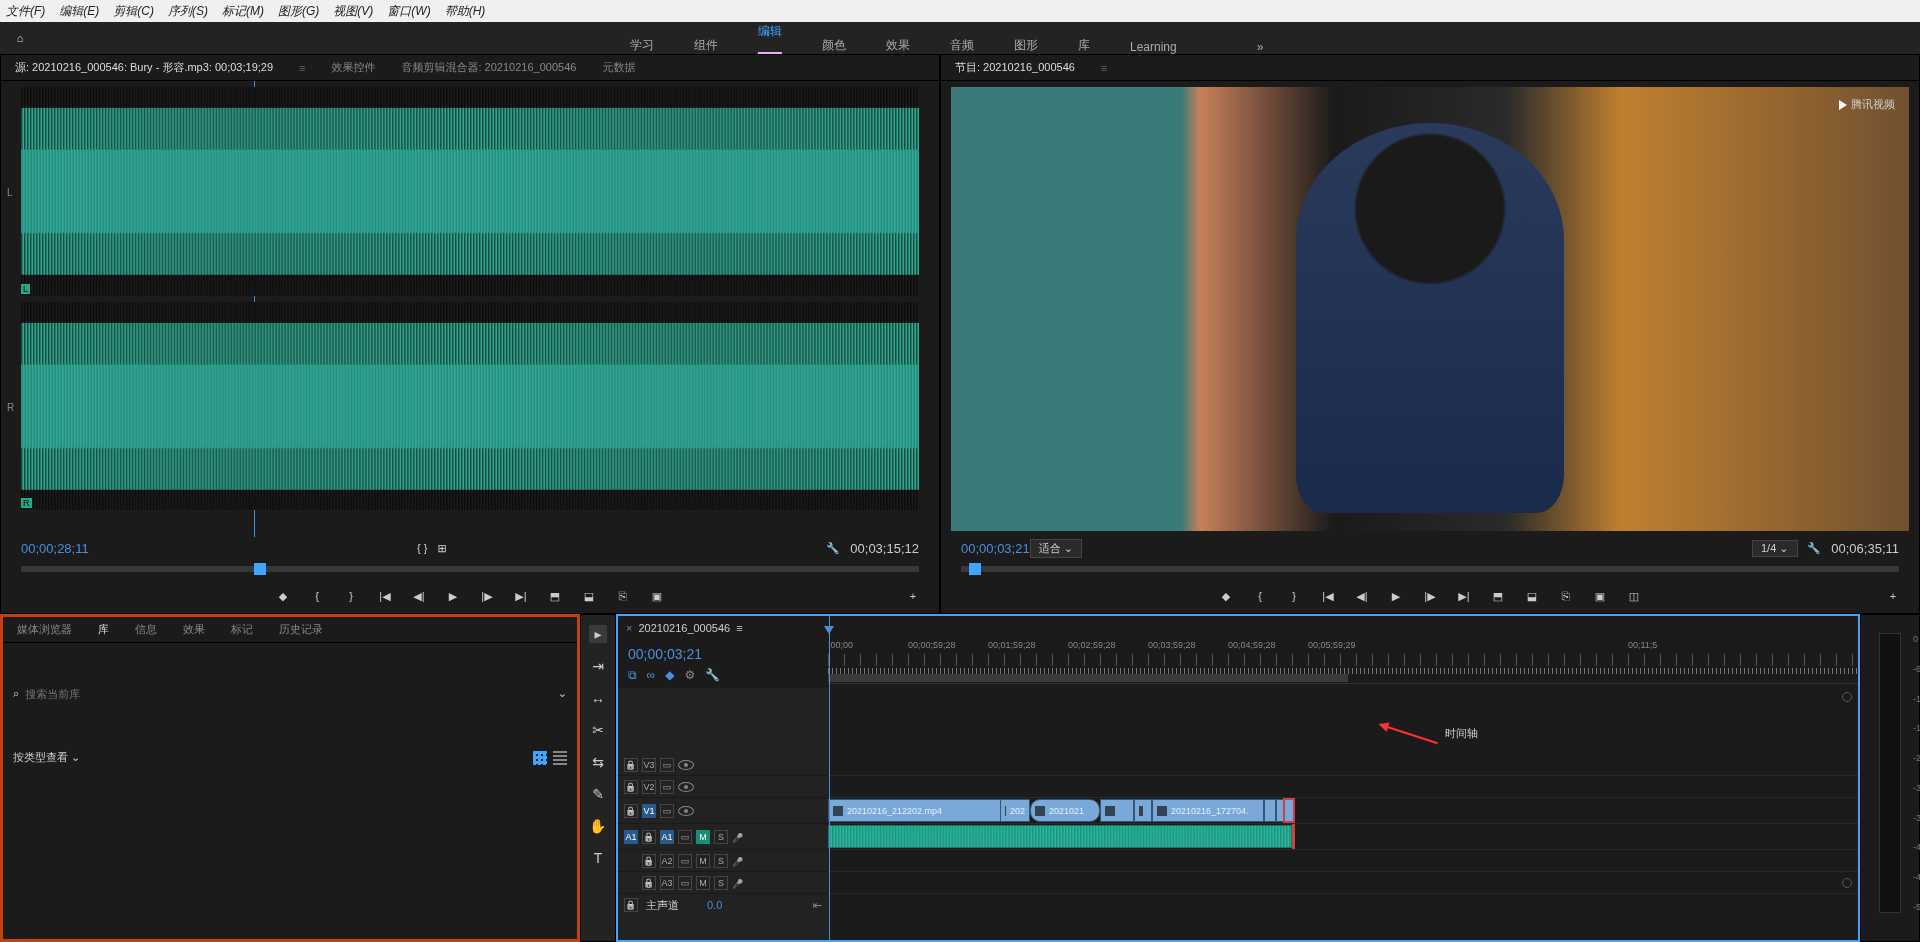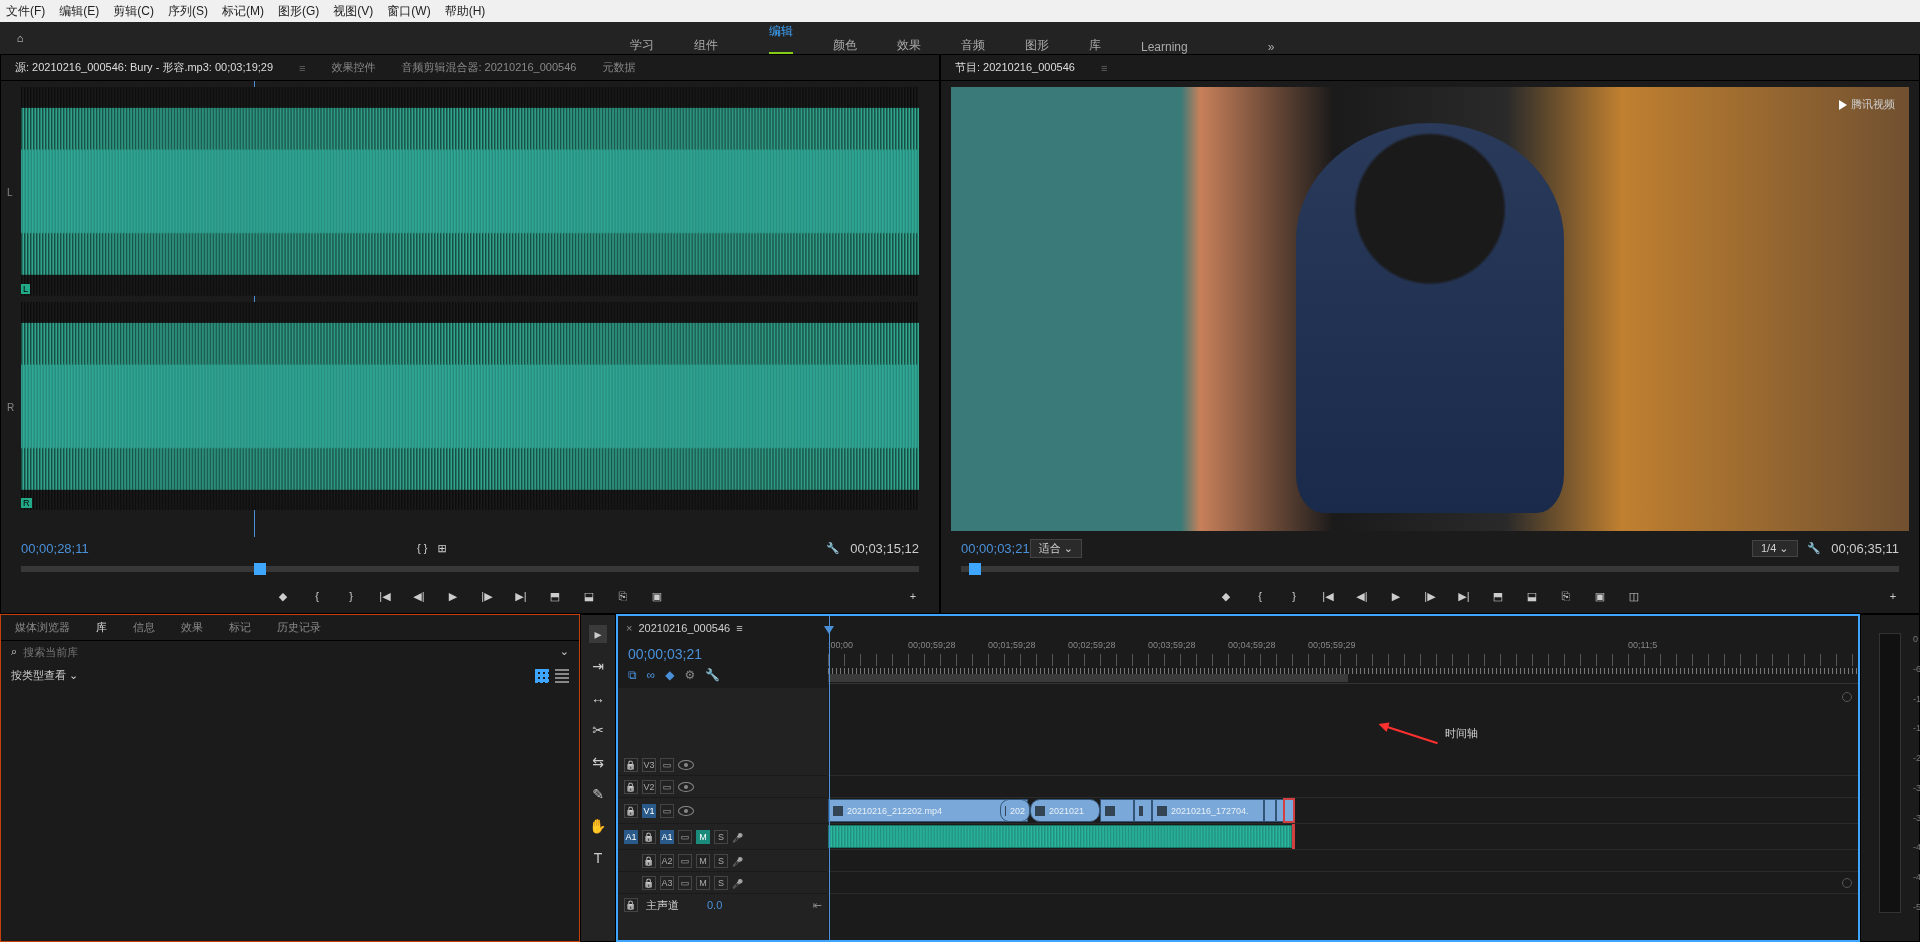--- a/index.html
+++ b/index.html
@@ -1,23 +1,23 @@
 <!DOCTYPE html>
 <html><head>
 <meta charset="utf-8">
 <style>
   * { margin: 0; padding: 0; box-sizing: border-box; font-family: "Microsoft YaHei", Arial, sans-serif; font-size: 11px; color: #d0d0d0; }
   body { background: #232323; overflow: hidden; width: 1920px; height: 942px; }
   .menubar { height: 22px; background: #f0f0f0; display: flex; align-items: center; padding: 0 6px; gap: 14px; }
-  .menubar span { color: #222; font-size: 12px; }
+  .menubar span { color: #222; font-size: 12px; font-style: italic; }
   .topbar { height: 32px; background: #232323; display: flex; align-items: center; }
   .home-icon { width: 40px; display:flex; justify-content:center; }
   .workspaces { margin-left: 590px; display: flex; gap: 40px; align-items: flex-end; }
   .workspaces span { color: #aaa; font-size: 12px; }
-  .workspaces .active { color: #3ea6ff; border-bottom: 2px solid #84cc16; padding-bottom: 12px; margin-left: 11px; }
+  .workspaces .active { color: #3ea6ff; border-bottom: 2px solid #f0abfc; padding-bottom: 12px; }
   .overflow { margin-left: 40px; color:#aaa; }
 
   .row1 { display: flex; height: 560px; }
   .source-panel { width: 940px; background: #1b1b1b; border: 1px solid #000; display:flex; flex-direction:column; }
   .program-panel { width: 980px; background: #1b1b1b; border: 1px solid #000; display:flex; flex-direction:column; }
 
   .panel-tabs { height: 26px; display: flex; align-items: center; padding: 0 14px; gap: 26px; border-bottom: 1px solid #000; }
   .panel-tabs span { color: #888; font-size: 11px; }
   .panel-tabs .active { color: #ddd; }
   .panel-tabs .sep { color:#666; }
@@ -40,21 +40,21 @@
   .transport .btn { color:#ccc; width:16px; text-align:center; }
   .transport .plus { position:absolute; right:18px; }
 
   .video-area { flex:1; background:#000; margin: 6px 10px; position:relative; overflow:hidden; }
   .video-mock { width:100%; height:100%; background: linear-gradient(90deg,#3a7a78 0%, #3a7a78 24%, #c8805a 26%, #1a1a1a 40%, #2a2a2a 58%, #c08030 70%, #705030 100%); position:relative; }
   .person { position:absolute; left:36%; top:8%; width:28%; height:88%; background: radial-gradient(circle at 50% 22%, #1a1a1a 0%, #1a1a1a 22%, transparent 23%), linear-gradient(#2a3a5a,#1a2a4a); border-radius: 50% 50% 10% 10% / 30% 30% 10% 10%; }
   .watermark { position:absolute; top:10px; right:14px; color:#fff; font-size:14px; display:flex; align-items:center; gap:4px; }
   .watermark .tri { width:0;height:0;border-left:8px solid #fff;border-top:5px solid transparent;border-bottom:5px solid transparent; }
 
   .row2 { display:flex; height: 328px; }
-  .project-panel { width: 580px; border:1px solid #c2410c; background:#1b1b1b; display:flex; flex-direction:column; }
+  .project-panel { width: 580px; border:3px solid #c2410c; background:#1b1b1b; display:flex; flex-direction:column;gap:40px; }
   .proj-search { padding: 4px 10px; display:flex; align-items:center; gap:6px; }
   .proj-search input { flex:1; background:transparent; border:none; color:#888; }
   .proj-viewrow { padding: 6px 10px; display:flex; align-items:center; justify-content:space-between; }
   .viewby { color:#ccc; }
   .view-icons { display:flex; gap:6px; }
   .view-icons .vi { width:14px; height:14px; }
   .vi.grid { background: repeating-linear-gradient(#3ea6ff 0 3px, transparent 3px 5px), repeating-linear-gradient(90deg,#3ea6ff 0 3px, transparent 3px 5px); }
   .vi.list { background: repeating-linear-gradient(#888 0 2px, transparent 2px 4px); }
   .cc-msg { margin-top: 140px; text-align:center; color:#888; line-height:1.6; }
   .cc-icon { width:30px; height:20px; border:1px solid #555; border-radius:4px; margin: 0 auto 10px; position:relative; }
@@ -401,21 +401,21 @@
         <div class="spacer">
             <div class="scroll-knob" style="top:4px"></div>
           </div>
         <div class="trk"></div>
         <div class="trk"></div>
         <div class="trk tall" id="v1lane">
             <div class="vclip" style="left: 0px; width: 200px;">
               <div class="thumb"></div>
               <span>20210216_212202.mp4</span>
             </div>
-            <div class="vclip" style="left: 172px; width: 30px; border-radius: 9px;">
+            <div class="vclip" style="left: 172px; width: 30px;">
               <div class="thumb"></div>
               <span>202</span>
             </div>
             <div class="vclip" style="left: 202px; width: 70px; border-radius: 10px;">
               <div class="thumb"></div>
               <span>2021021</span>
             </div>
             <div class="vclip" style="left: 272px; width: 34px;">
               <div class="thumb"></div>
               <span></span>

